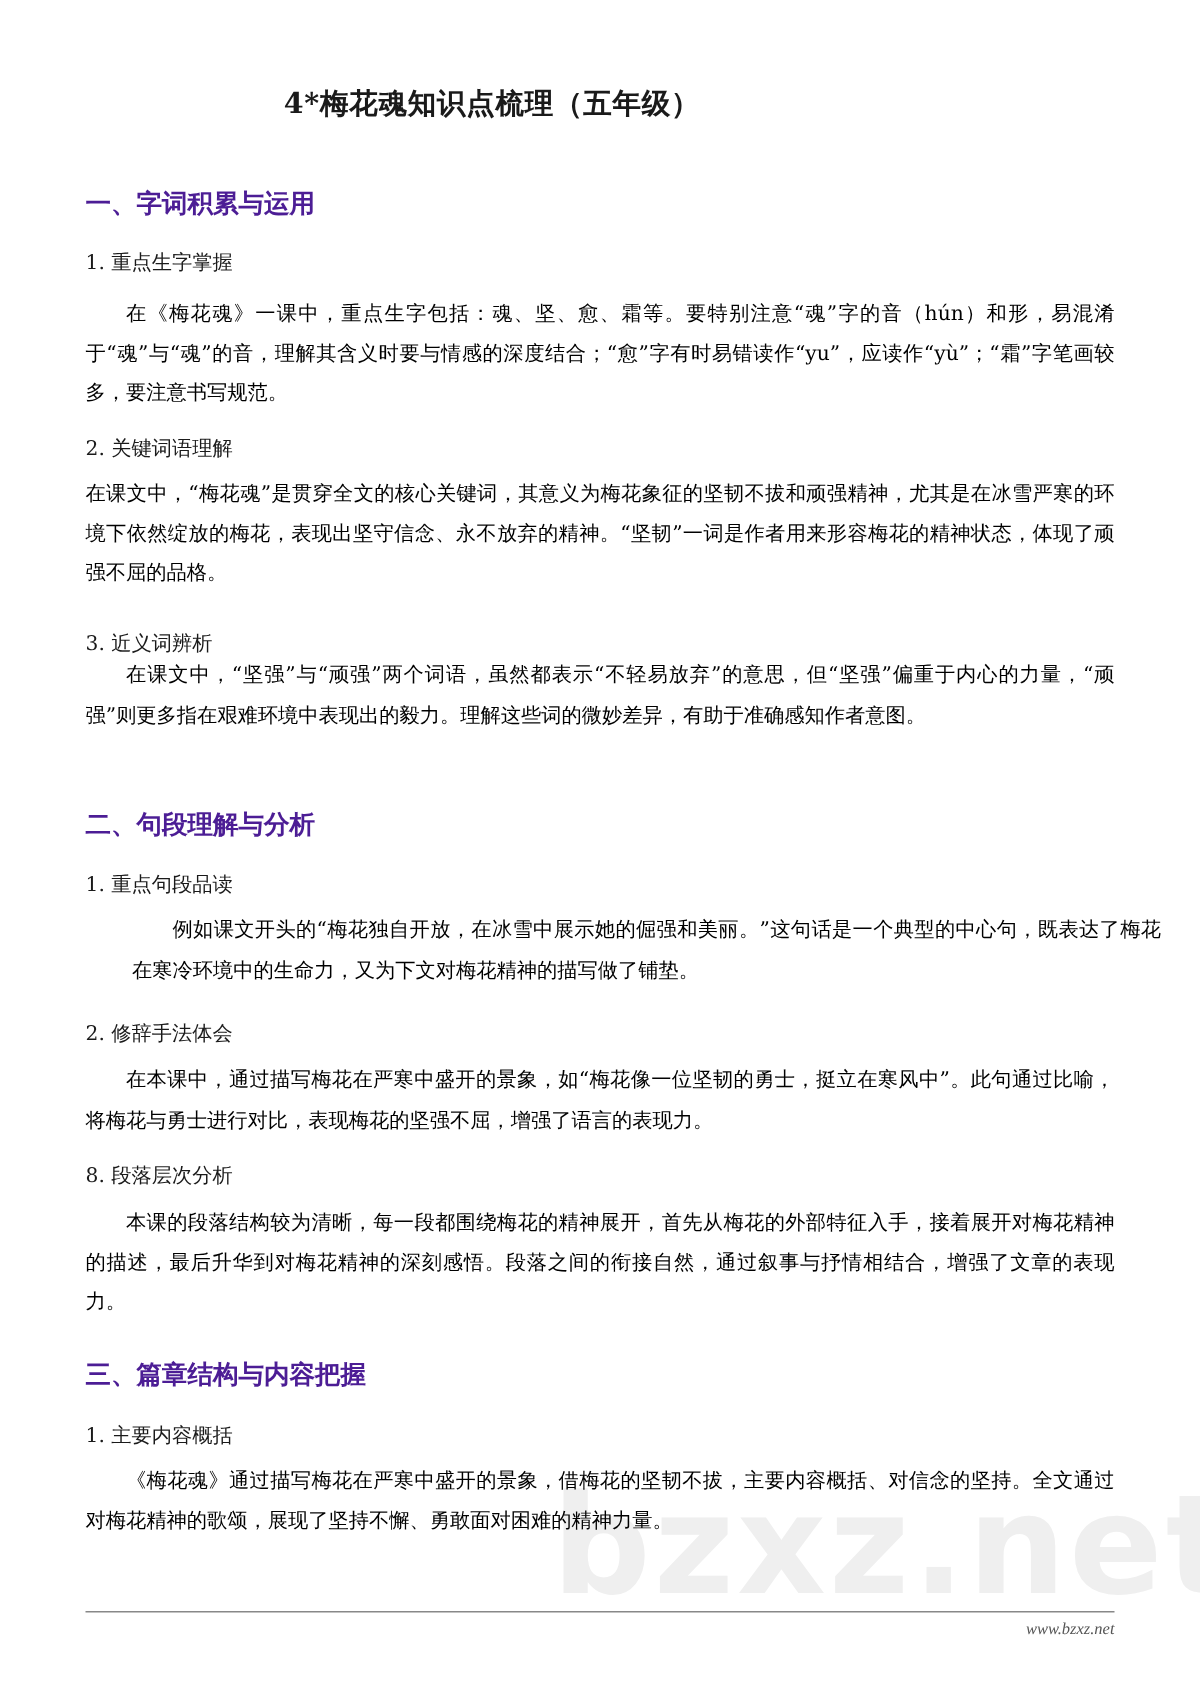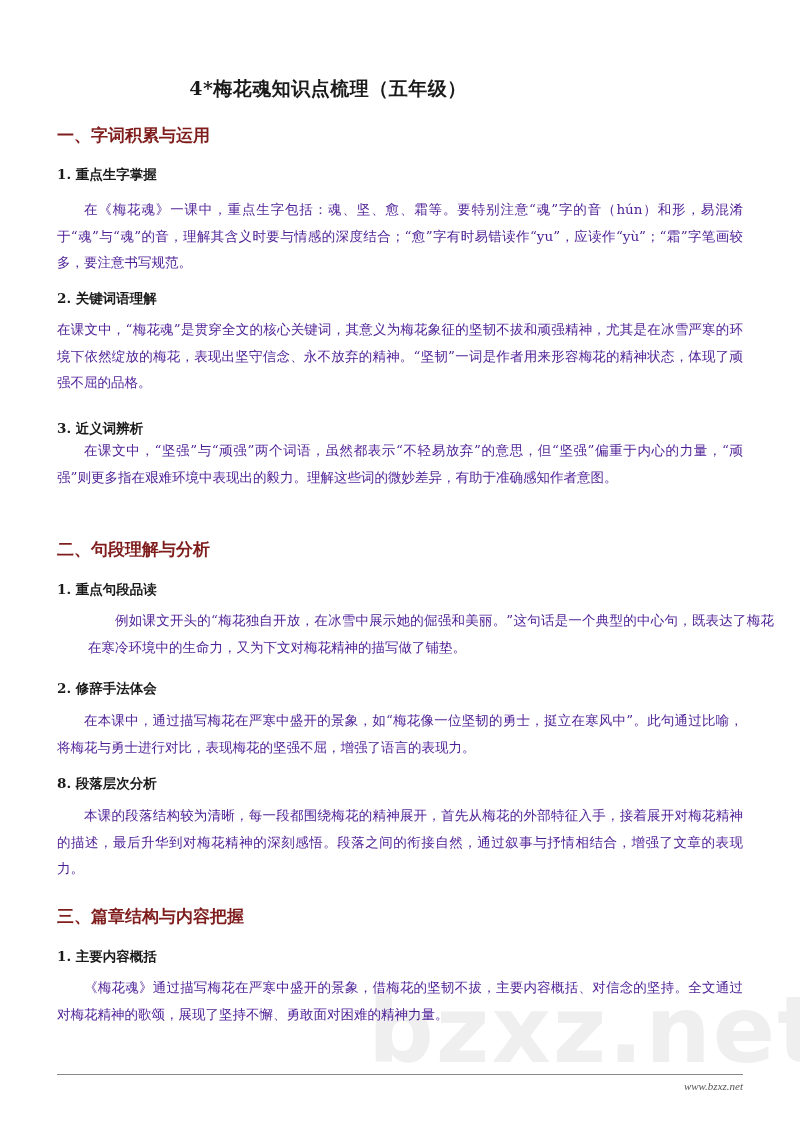--- a/index.html
+++ b/index.html
@@ -1,24 +1,24 @@
 <!DOCTYPE html>
 <html><head>
 <meta charset="utf-8">
 <style>
   html, body { margin: 0; padding: 0; background: #ffffff; }
   body { width: 800px; height: 1130px; position: relative; overflow: hidden;
          font-family: "DejaVu Serif", "Liberation Serif", serif; color: #222; }
   .page { position: absolute; left: 0; top: 0; width: 800px; height: 1130px; }
-  .title { position: absolute; top: 76px; left: 0; width: 656px; text-align: center;
+  .title { position: absolute; top: 56px; left: 0; width: 656px; text-align: center;
            font-size: 19px; font-weight: bold; color: #1a1a1a; letter-spacing: 0.5px; }
-  .h1 { position: absolute; left: 57px; font-size: 17px; font-weight: bold; color: #7f1d1d; }
-  .h2 { position: absolute; left: 57px; font-size: 13.5px; font-weight: bold; color: #1a1a1a; }
+  .h1 { position: absolute; left: 57px; font-size: 17px; font-weight: bold; color: #4c1d95; }
+  .h2 { position: absolute; left: 57px; font-size: 13.5px; font-weight: normal; color: #1a1a1a; }
   .p { position: absolute; left: 57px; width: 686px; font-size: 13.5px; line-height: 26.5px;
-       color: #4c1d95; text-align: justify; }
+       color: #000000; text-align: justify; }
   .p.indent { text-indent: 2em; }
   .watermark { position: absolute; left: 368px; top: 985px; font-family: "DejaVu Sans", sans-serif;
                font-weight: bold; font-size: 92px; color: #efefef; letter-spacing: 2px;
                line-height: 1; z-index: 0; }
   .text-layer { position: relative; z-index: 1; }
   .footer-rule { position: absolute; left: 57px; top: 1074px; width: 686px; height: 1px;
                  background: #888; }
   .footer-url { position: absolute; right: 57px; top: 1080px; font-style: italic; font-size: 11px;
                 color: #555; font-family: "Liberation Serif", serif; }
 </style>

